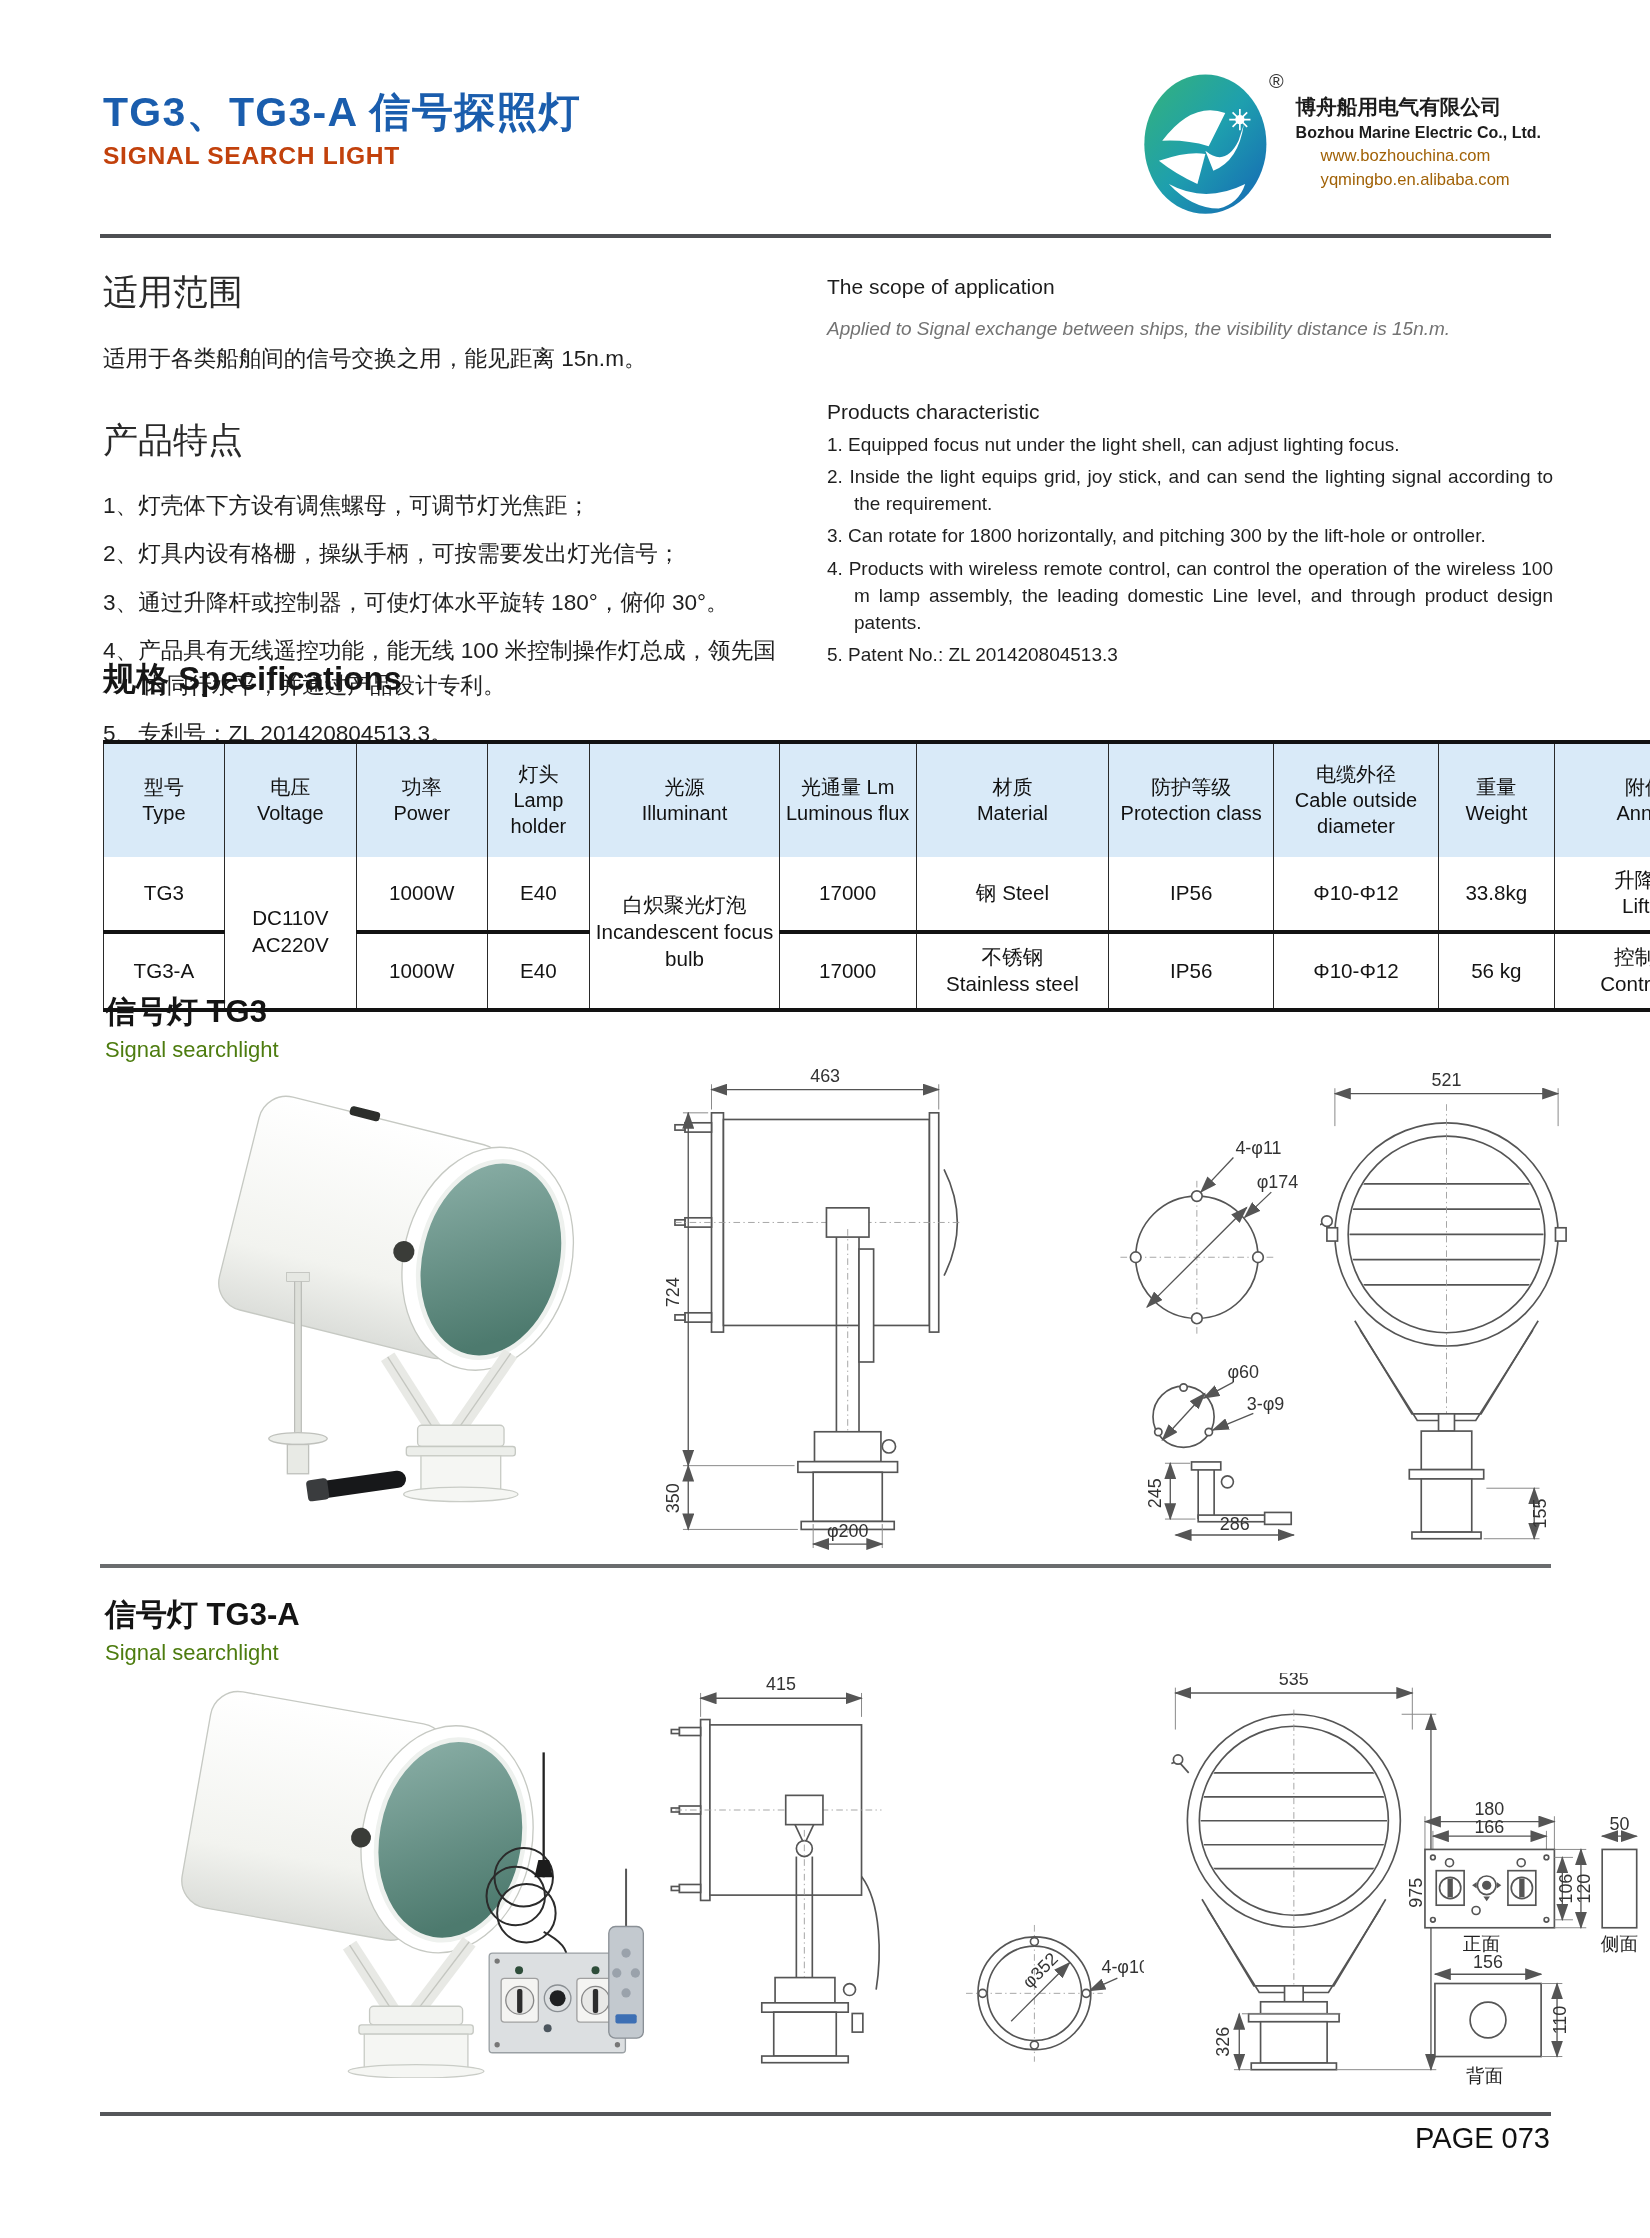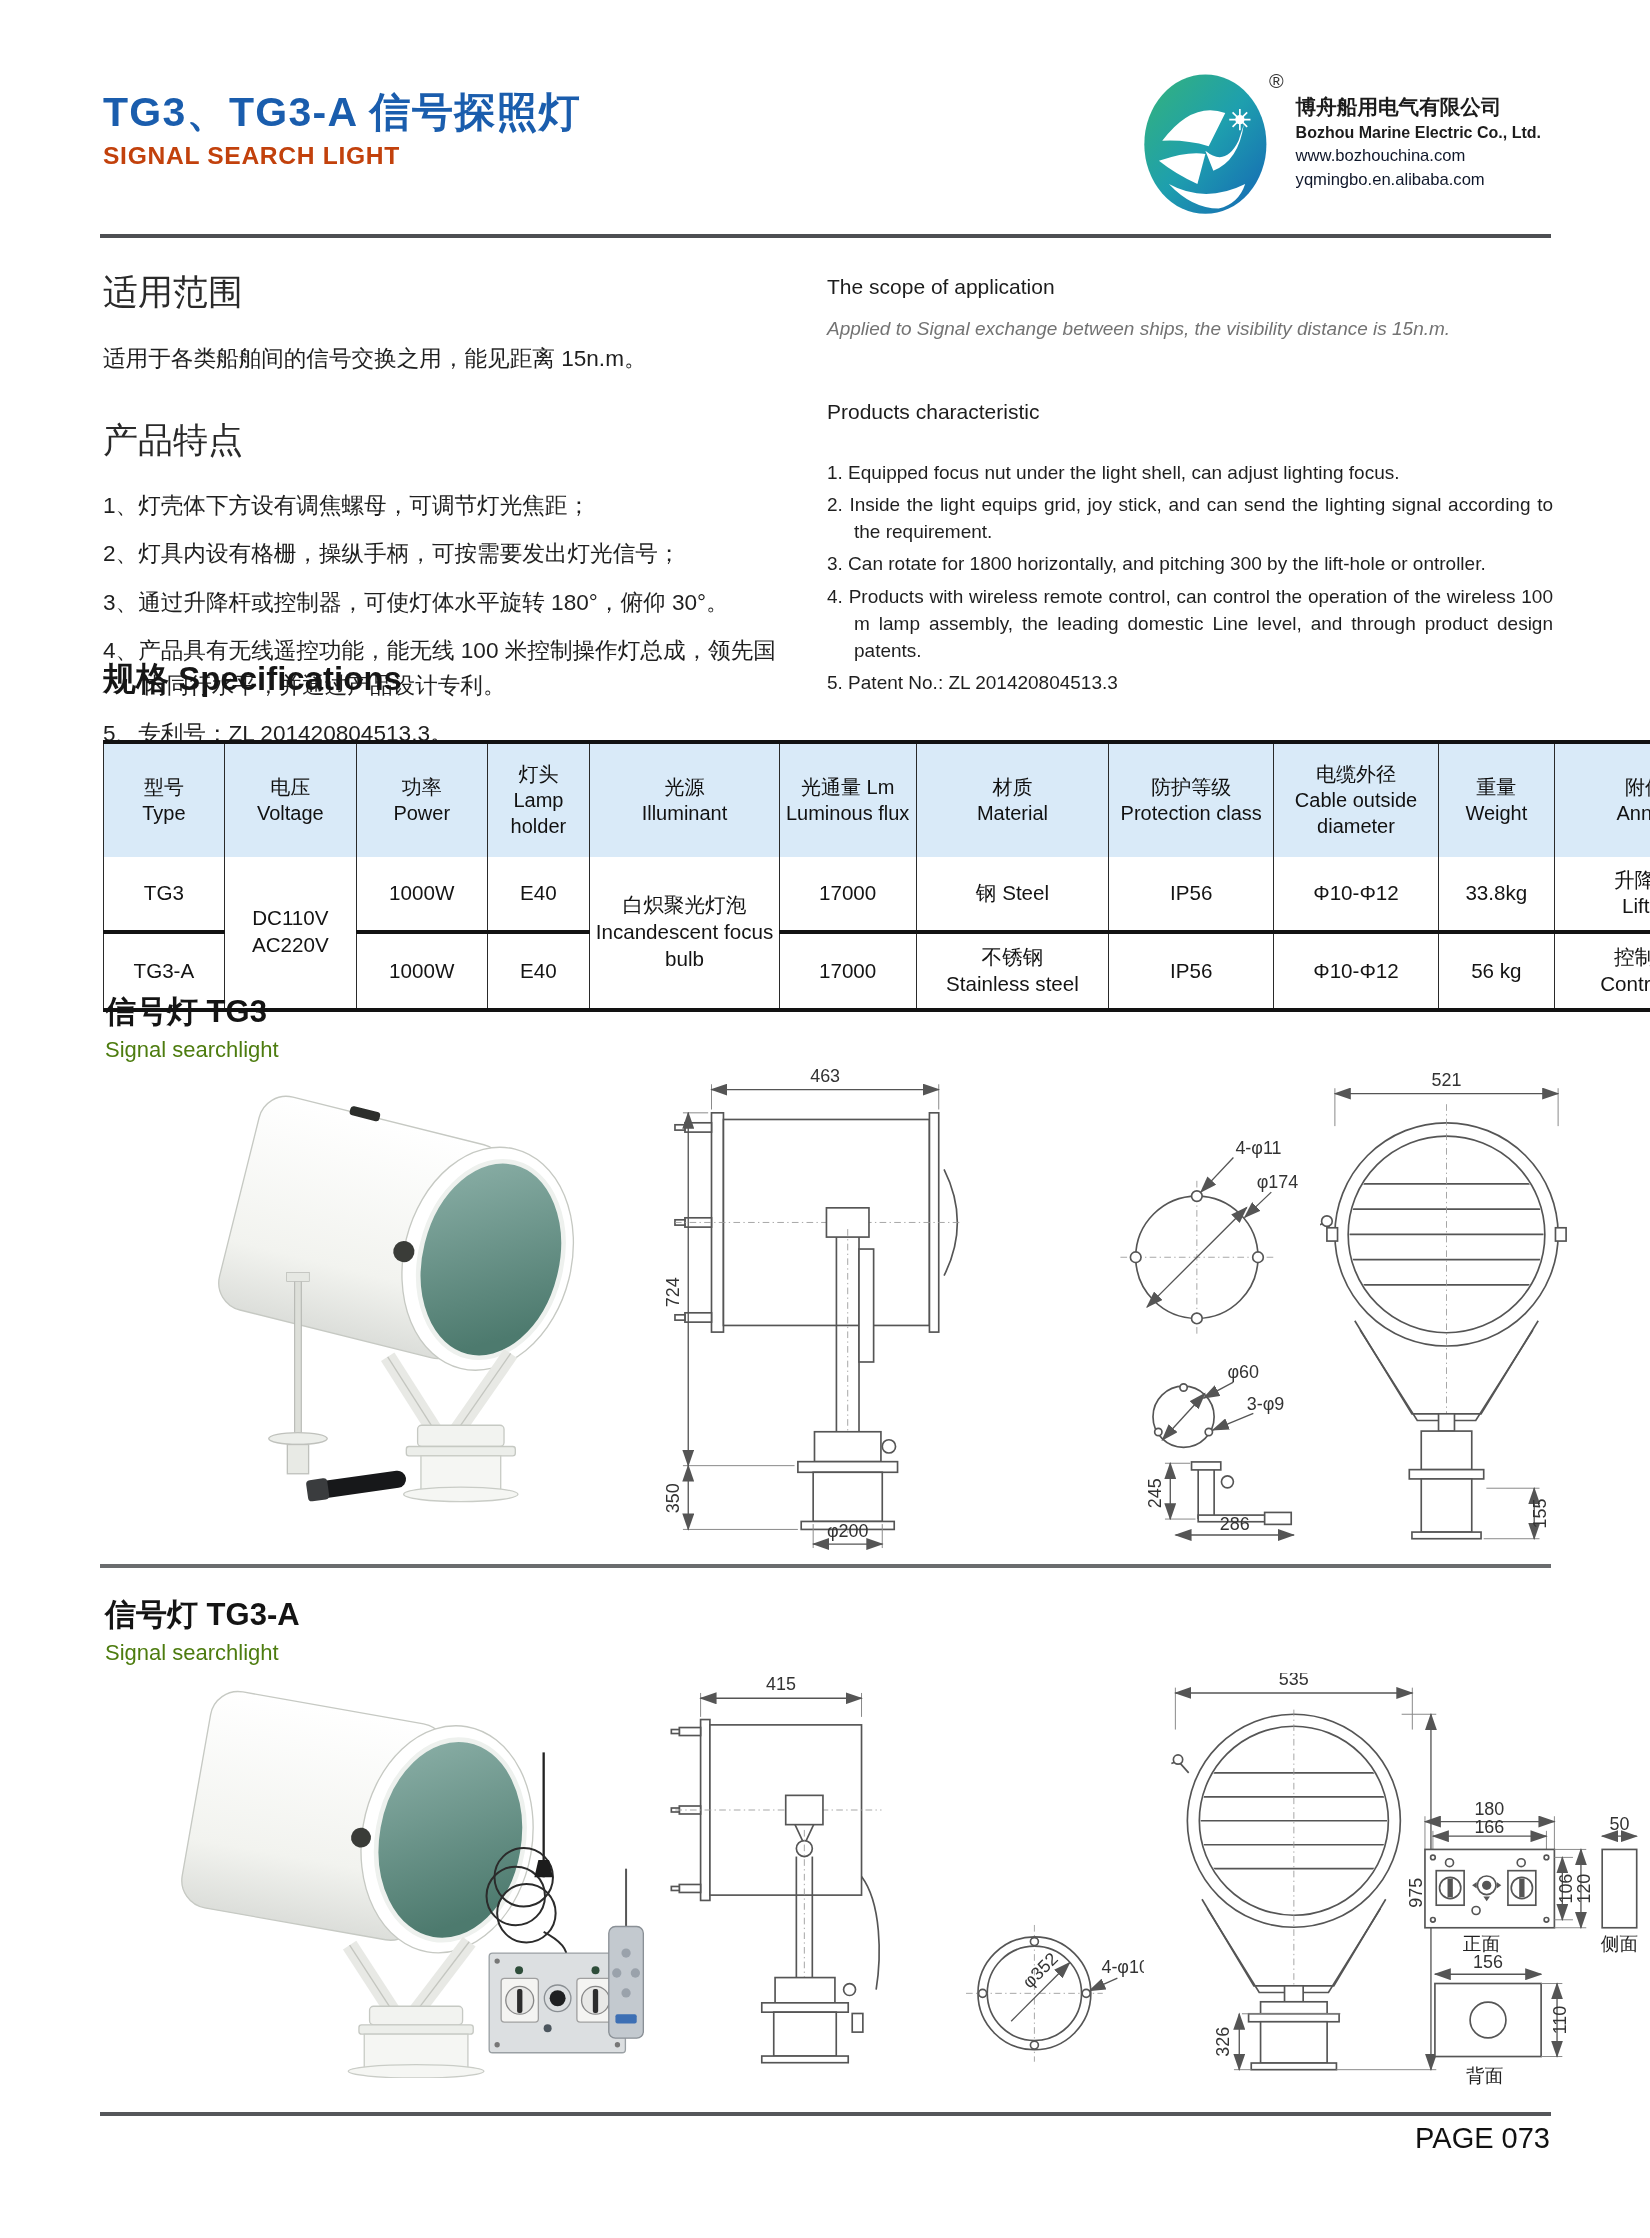--- a/index.html
+++ b/index.html
@@ -7,40 +7,40 @@
         font-family:"Liberation Sans",sans-serif;color:#222;overflow:hidden;}
 
   
   .header-left{position:absolute;left:103px;top:90px;}
   .title-cn{color:#1a5dad;font-size:41px;font-weight:bold;letter-spacing:1.3px;line-height:1.1;}
   .title-en{color:#c2410c;font-size:24.6px;font-weight:bold;letter-spacing:0.7px;margin-top:6.7px;}
   .logo{position:absolute;left:1139px;top:61px;display:flex;gap:10.6px;align-items:flex-start;}
   .logo-text{padding-top:32px;}
   .logo-cn{font-size:20.6px;font-weight:bold;color:#1c1c1c;}
   .logo-en{font-size:16px;font-weight:bold;color:#1c1c1c;margin-top:2.7px;}
-  .logo-url{font-size:16.6px;color:#0f172a;margin-top:4px;line-height:1.25;}
+  .logo-url{font-size:16.6px;color:#a16207;margin-top:4px;line-height:1.25;margin-left:25px;}
   .rule{position:absolute;left:100px;width:1451px;border:none;}
   .rule1{top:229px;height:4px;background:#4d4f52;}
   .rule2{top:1559px;height:3.3px;background:#6a6c6e;}
   .rule3{top:2107px;height:3.3px;background:#55575a;}
 
   
   .col-left{position:absolute;left:103px;top:269px;width:692px;}
   .col-right{position:absolute;left:827px;top:275px;width:726px;}
   .sec-head-cn{font-size:35px;color:#2a2a2a;font-weight:normal;}
   .sec-head-en{font-size:21px;color:#1c1c1c;font-weight:normal;}
   .body-cn{font-size:22.6px;color:#1f1f1f;margin-top:25px;line-height:1.55;}
   .body-en{font-size:19px;color:#737373;margin-top:17.3px;line-height:1.4;font-style:italic;}
   .feat-head-cn{margin-top:41px;}
   .feat-head-en{margin-top:57px;}
   .list{list-style:none;margin:0;padding:0;}
   .list-cn{margin-top:24px;}
   .list-cn li{font-size:22.6px;color:#1f1f1f;line-height:1.55;margin-bottom:13.3px;
               padding-left:41px;text-indent:-41px;}
-  .list-en{margin-top:36px;}
+  .list-en{margin-top:8px;}
   .list-en li{font-size:19px;color:#1f1f1f;line-height:1.42;margin-bottom:5.3px;
               padding-left:27px;text-indent:-27px;text-align:justify;}
 
   
   .spec-head{position:absolute;left:103px;top:657px;font-size:33px;font-weight:600;color:#161616;}
   table.specs{position:absolute;left:103px;top:740px;width:1633px;border-collapse:collapse;
               table-layout:fixed;border-top:4.7px solid #121212;border-bottom:4.7px solid #121212;
               border-left:1.3px solid #2a2a2a;border-right:1.3px solid #2a2a2a;}
   table.specs th,table.specs td{border-left:1.3px solid #2a2a2a;border-right:1.3px solid #2a2a2a;
               text-align:center;vertical-align:middle;}

